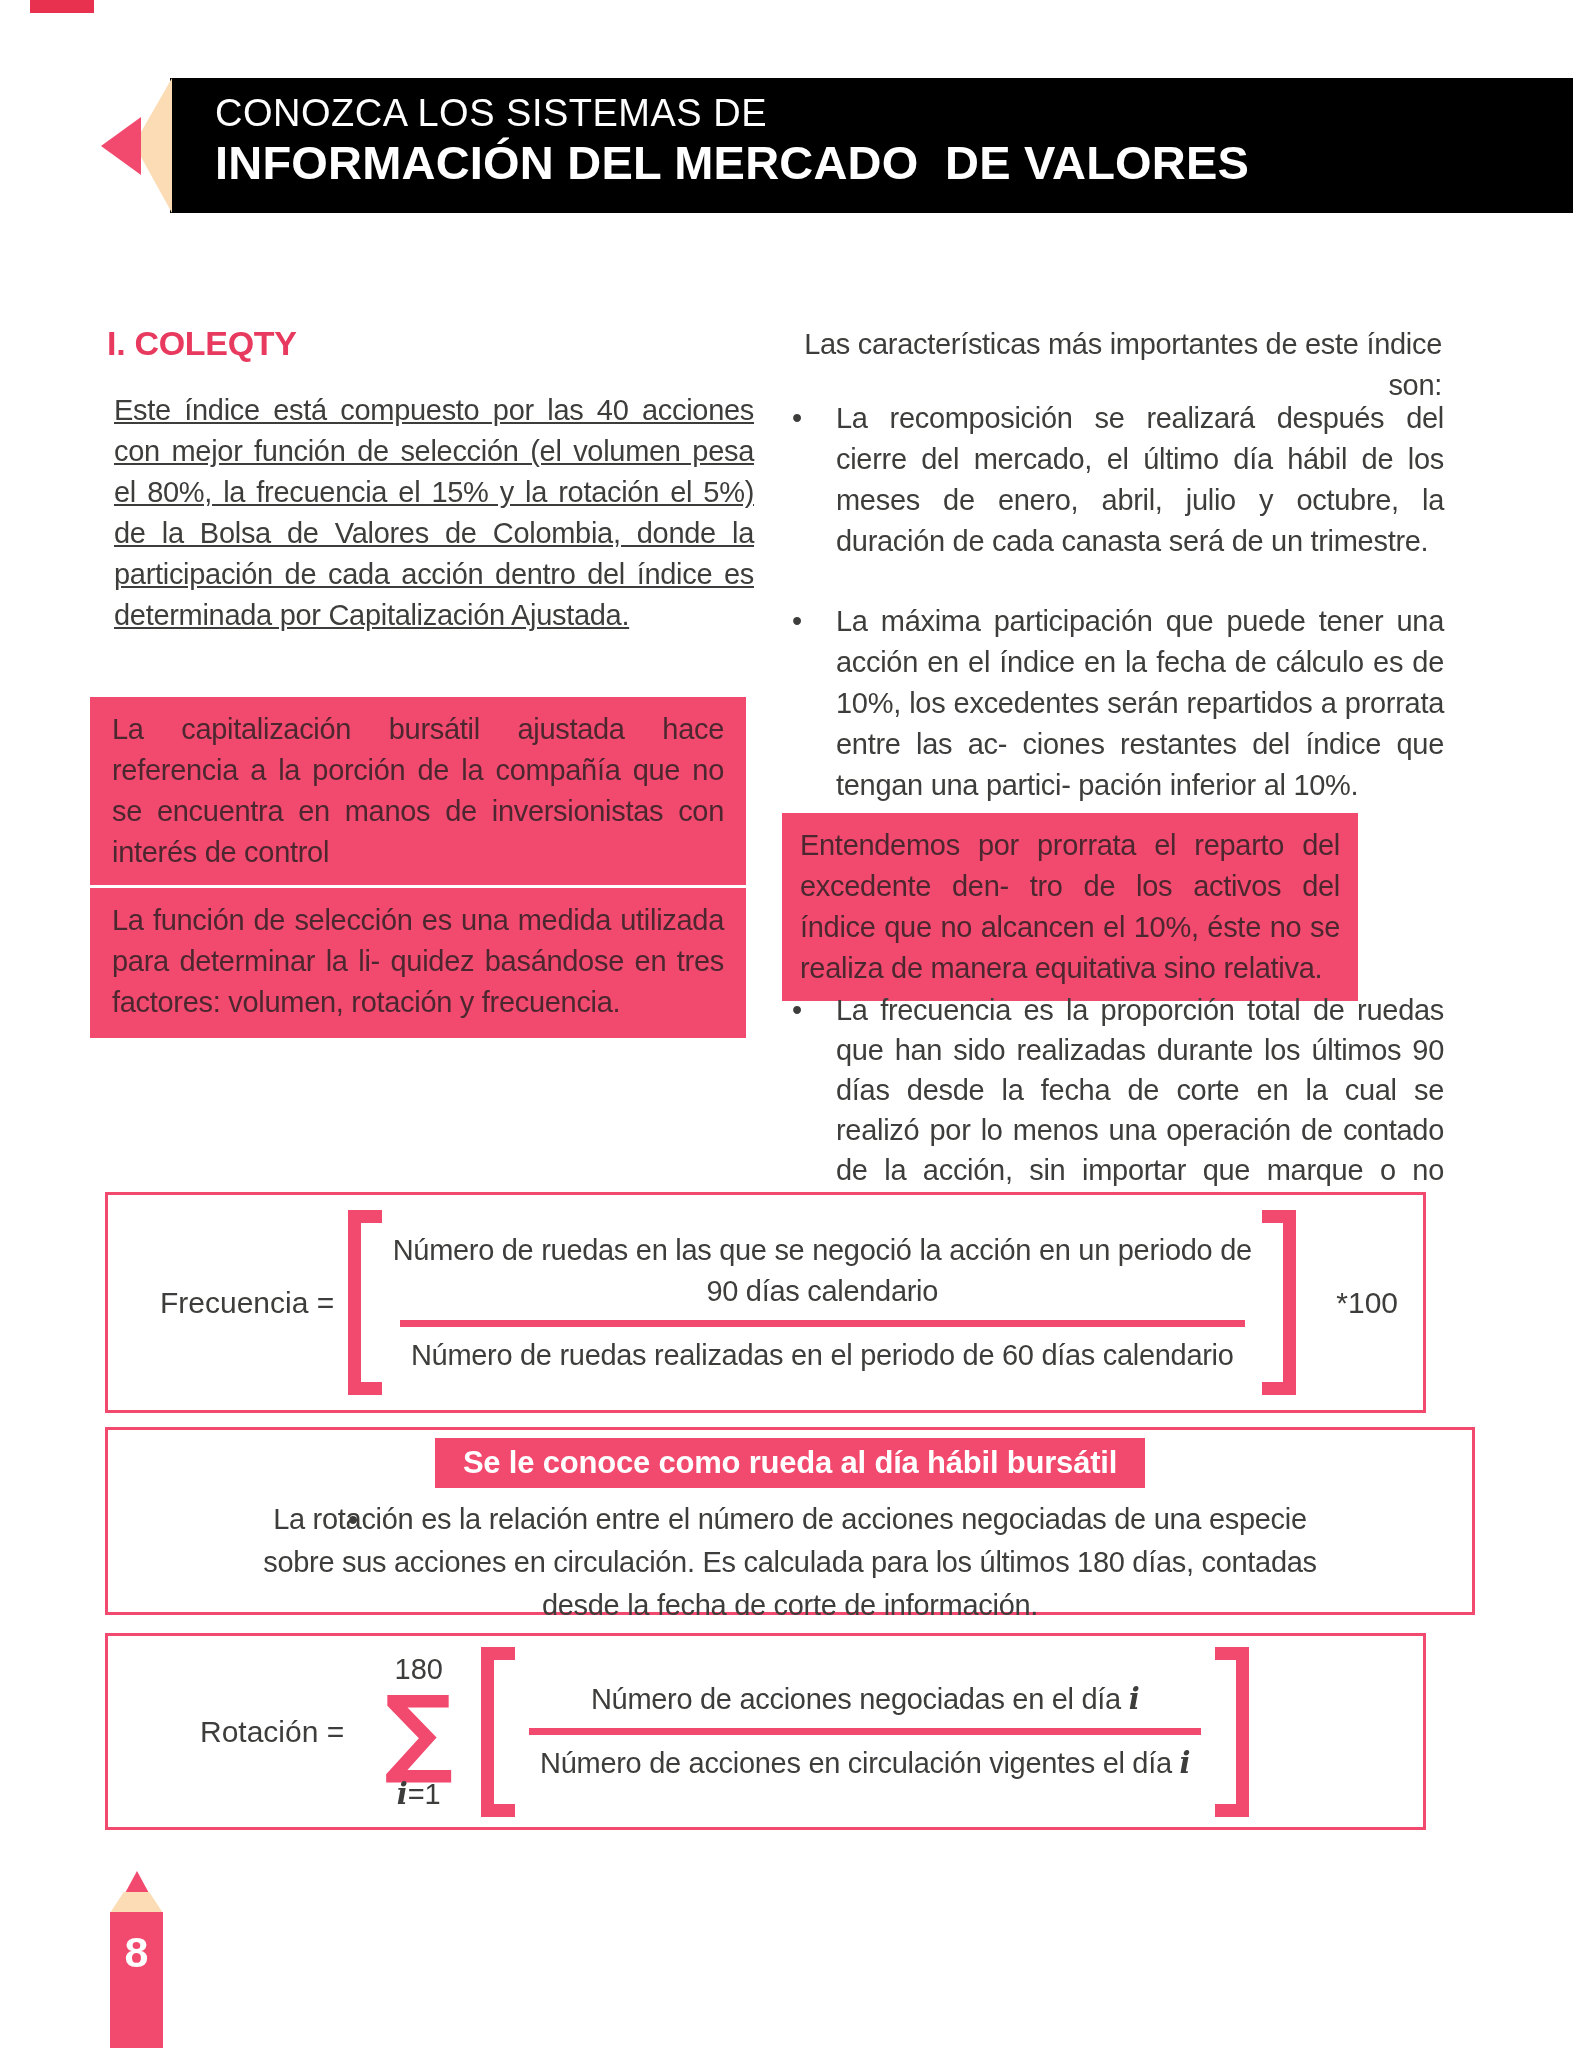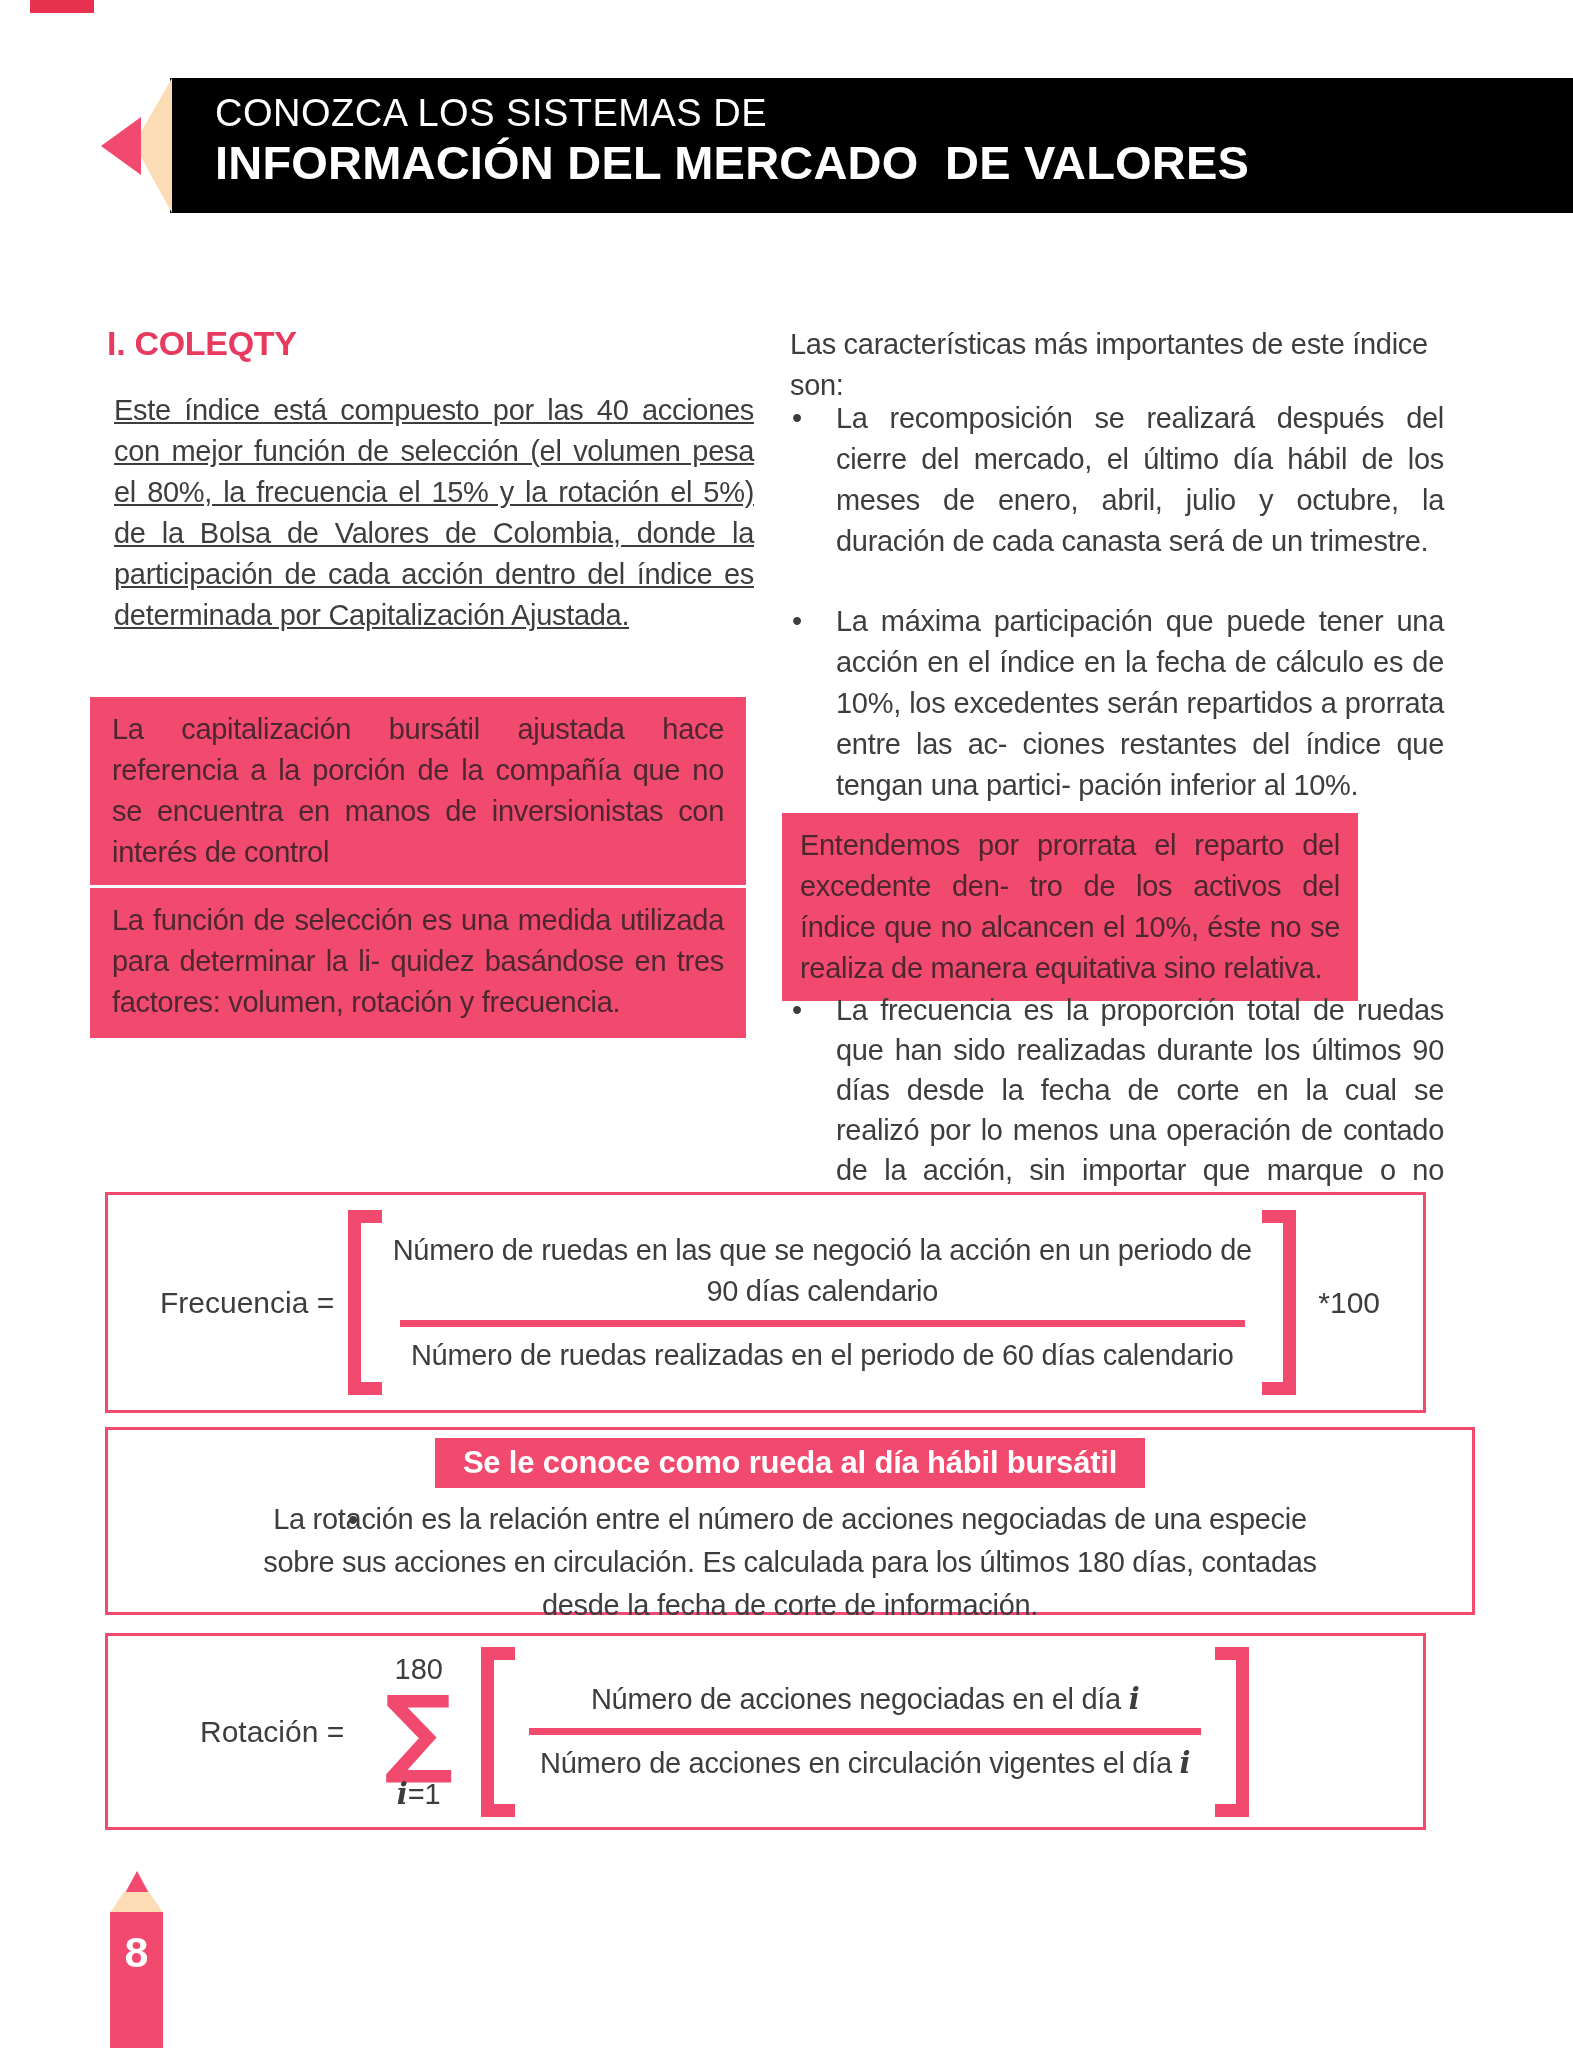--- a/index.html
+++ b/index.html
@@ -20,21 +20,21 @@
   .band-lead{left:101px;top:117px;width:40px;height:58px;background:#f2496e;
     -webkit-clip-path:polygon(100% 0,100% 100%,0 50%);clip-path:polygon(100% 0,100% 100%,0 50%);}
   
   .txt{font-size:29px;line-height:41px;letter-spacing:-.3px;}
   .just{text-align:justify;}
   .left-heading{left:107px;top:324px;font-size:34px;font-weight:700;color:#e8395e;letter-spacing:-.3px;}
   .left-intro{left:114px;top:390px;width:640px;text-decoration:underline;}
   .hbox{background:#f2496e;color:#4d2730;box-sizing:border-box;}
   .lbox1{left:90px;top:697px;width:656px;min-height:148px;padding:12px 22px;}
   .lbox2{left:90px;top:888px;width:656px;min-height:150px;padding:12px 22px;}
-  .right-intro{left:790px;top:324px;width:652px;}
+  .right-intro{left:790px;top:324px;width:652px;text-align:right;}
   .bullet{width:654px;}
   .bullet .b-dot{position:absolute;left:2px;top:0;font-size:29px;}
   .bullet .b-txt{display:block;padding-left:46px;text-align:justify;}
   .rb1{left:790px;top:398px;}
   .rb2{left:790px;top:601px;}
   .rb3{left:790px;top:990px;line-height:40px;}
   .rbox{left:782px;top:813px;width:576px;min-height:147px;padding:12px 18px;}
   
   .obox{box-sizing:border-box;border:3px solid #f2496e;background:#ffffff;}
   .fbox{left:105px;top:1192px;width:1321px;height:221px;display:flex;align-items:center;}
@@ -42,21 +42,21 @@
   .brk{box-sizing:border-box;width:34px;align-self:center;}
   .brk-l{border-left:13px solid #f2496e;border-top:13px solid #f2496e;border-bottom:13px solid #f2496e;margin-left:14px;}
   .brk-r{border-right:13px solid #f2496e;border-top:13px solid #f2496e;border-bottom:13px solid #f2496e;}
   .brk-a{height:185px;}
   .brk-c{height:170px;}
   .frac{display:flex;flex-direction:column;align-items:center;justify-content:center;}
   .frac-a{width:880px;}
   .frac-c{width:700px;}
   .frac .fr-line{text-align:center;white-space:normal;}
   .frac .fr-rule{background:#f2496e;height:7px;width:96%;margin:8px 0;}
-  .multiplier{font-size:30px;margin-left:22px;}
+  .multiplier{font-size:30px;margin-left:40px;}
   
   .rueda{left:105px;top:1427px;width:1370px;height:188px;text-align:center;}
   .rueda-title{display:inline-block;margin-top:8px;background:#f2496e;color:#ffffff;
     font-size:31px;font-weight:700;padding:7px 28px;letter-spacing:-.2px;}
   .rueda-par{position:relative;margin:10px auto 0;width:1100px;font-size:29px;line-height:43px;letter-spacing:-.3px;text-align:center;}
   .rueda-par .b-dot{position:absolute;left:108px;top:1px;}
   
   .rotbox{left:105px;top:1633px;width:1321px;height:197px;display:flex;align-items:center;}
   .r-label{margin-left:92px;font-size:30px;white-space:nowrap;}
   .sigma-col{display:flex;flex-direction:column;align-items:center;margin:0 14px 0 40px;}

